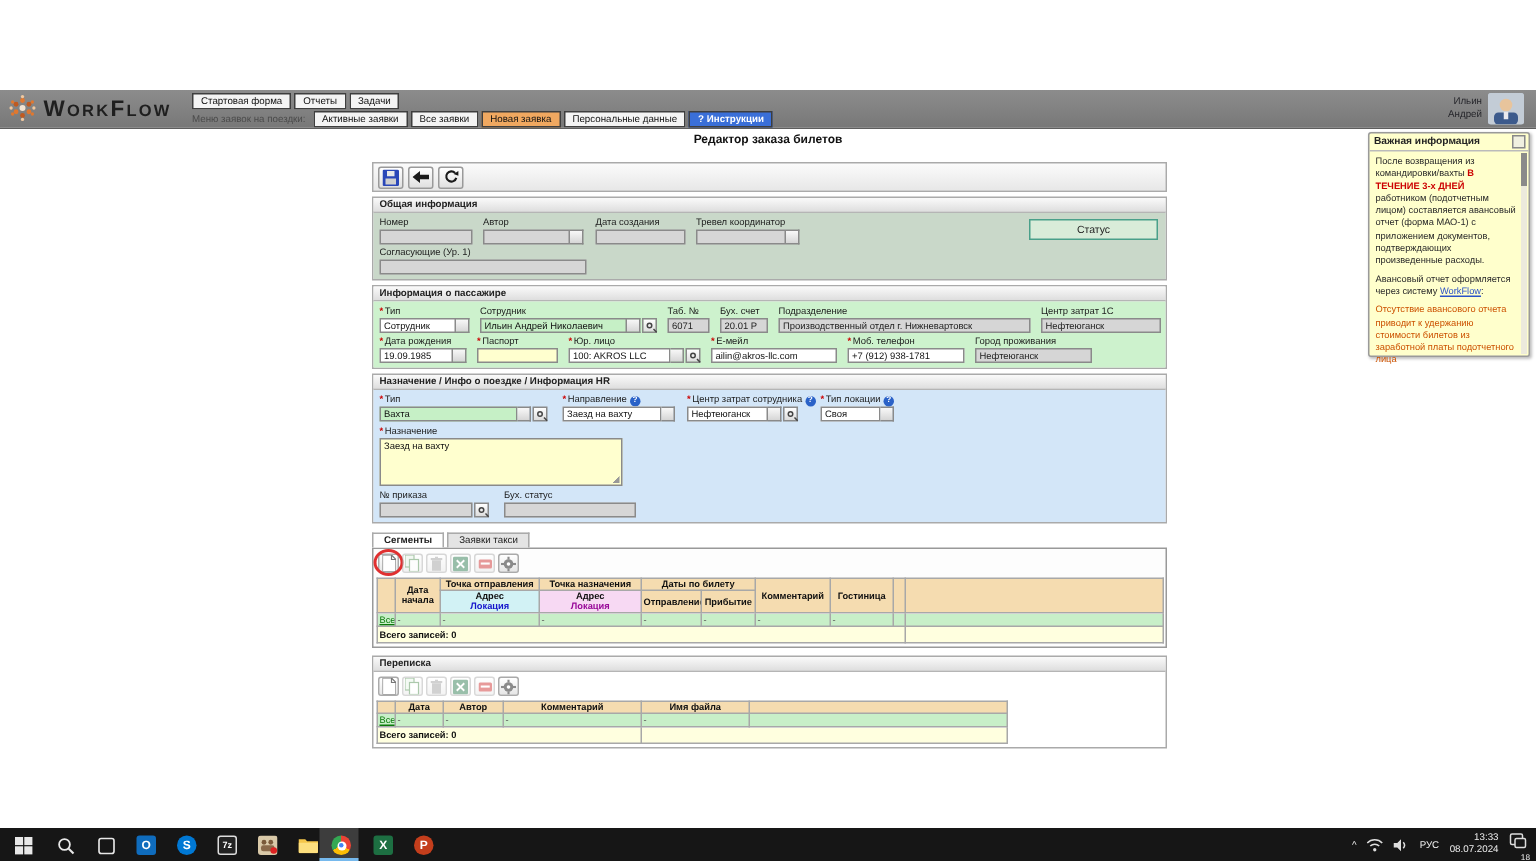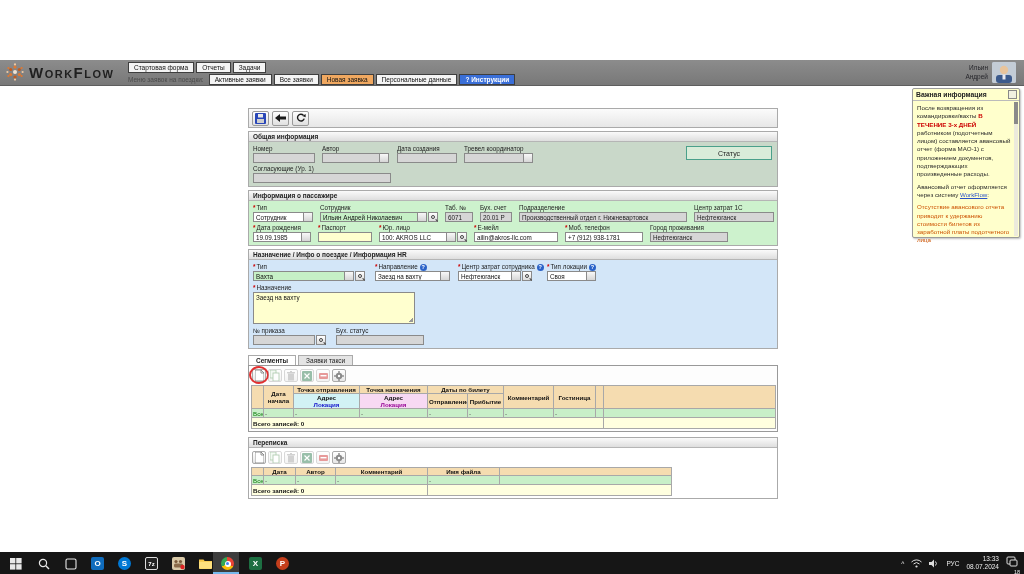--- a/index.html
+++ b/index.html
@@ -159,20 +159,21 @@
     <div class="avatar">
       <svg width="24" height="21" viewBox="0 0 24 21">
         <rect width="24" height="21" fill="#c3ccd6"></rect>
         <circle cx="12" cy="8" r="4.2" fill="#e8c49c"></circle>
         <rect x="4" y="13" width="16" height="8" rx="3" fill="#3c5a8c"></rect>
         <rect x="10.5" y="12.5" width="3" height="5" fill="#e8e8ee"></rect>
       </svg>
     </div>
   </div>
 
+  <div class="page-title">Редактор заказа билетов</div>
 
   <div class="form">
 
     <div class="mtoolbar">
       <div class="tbtn">
         <svg width="11" height="11" viewBox="0 0 11 11">
           <rect width="11" height="11" rx="1" fill="#2a47b8"></rect>
             <rect x="3" y="1" width="5" height="3.5" fill="#e8e8e8"></rect>
           <rect x="2" y="6" width="7" height="4" fill="#cfcfcf"></rect>
         </svg>

